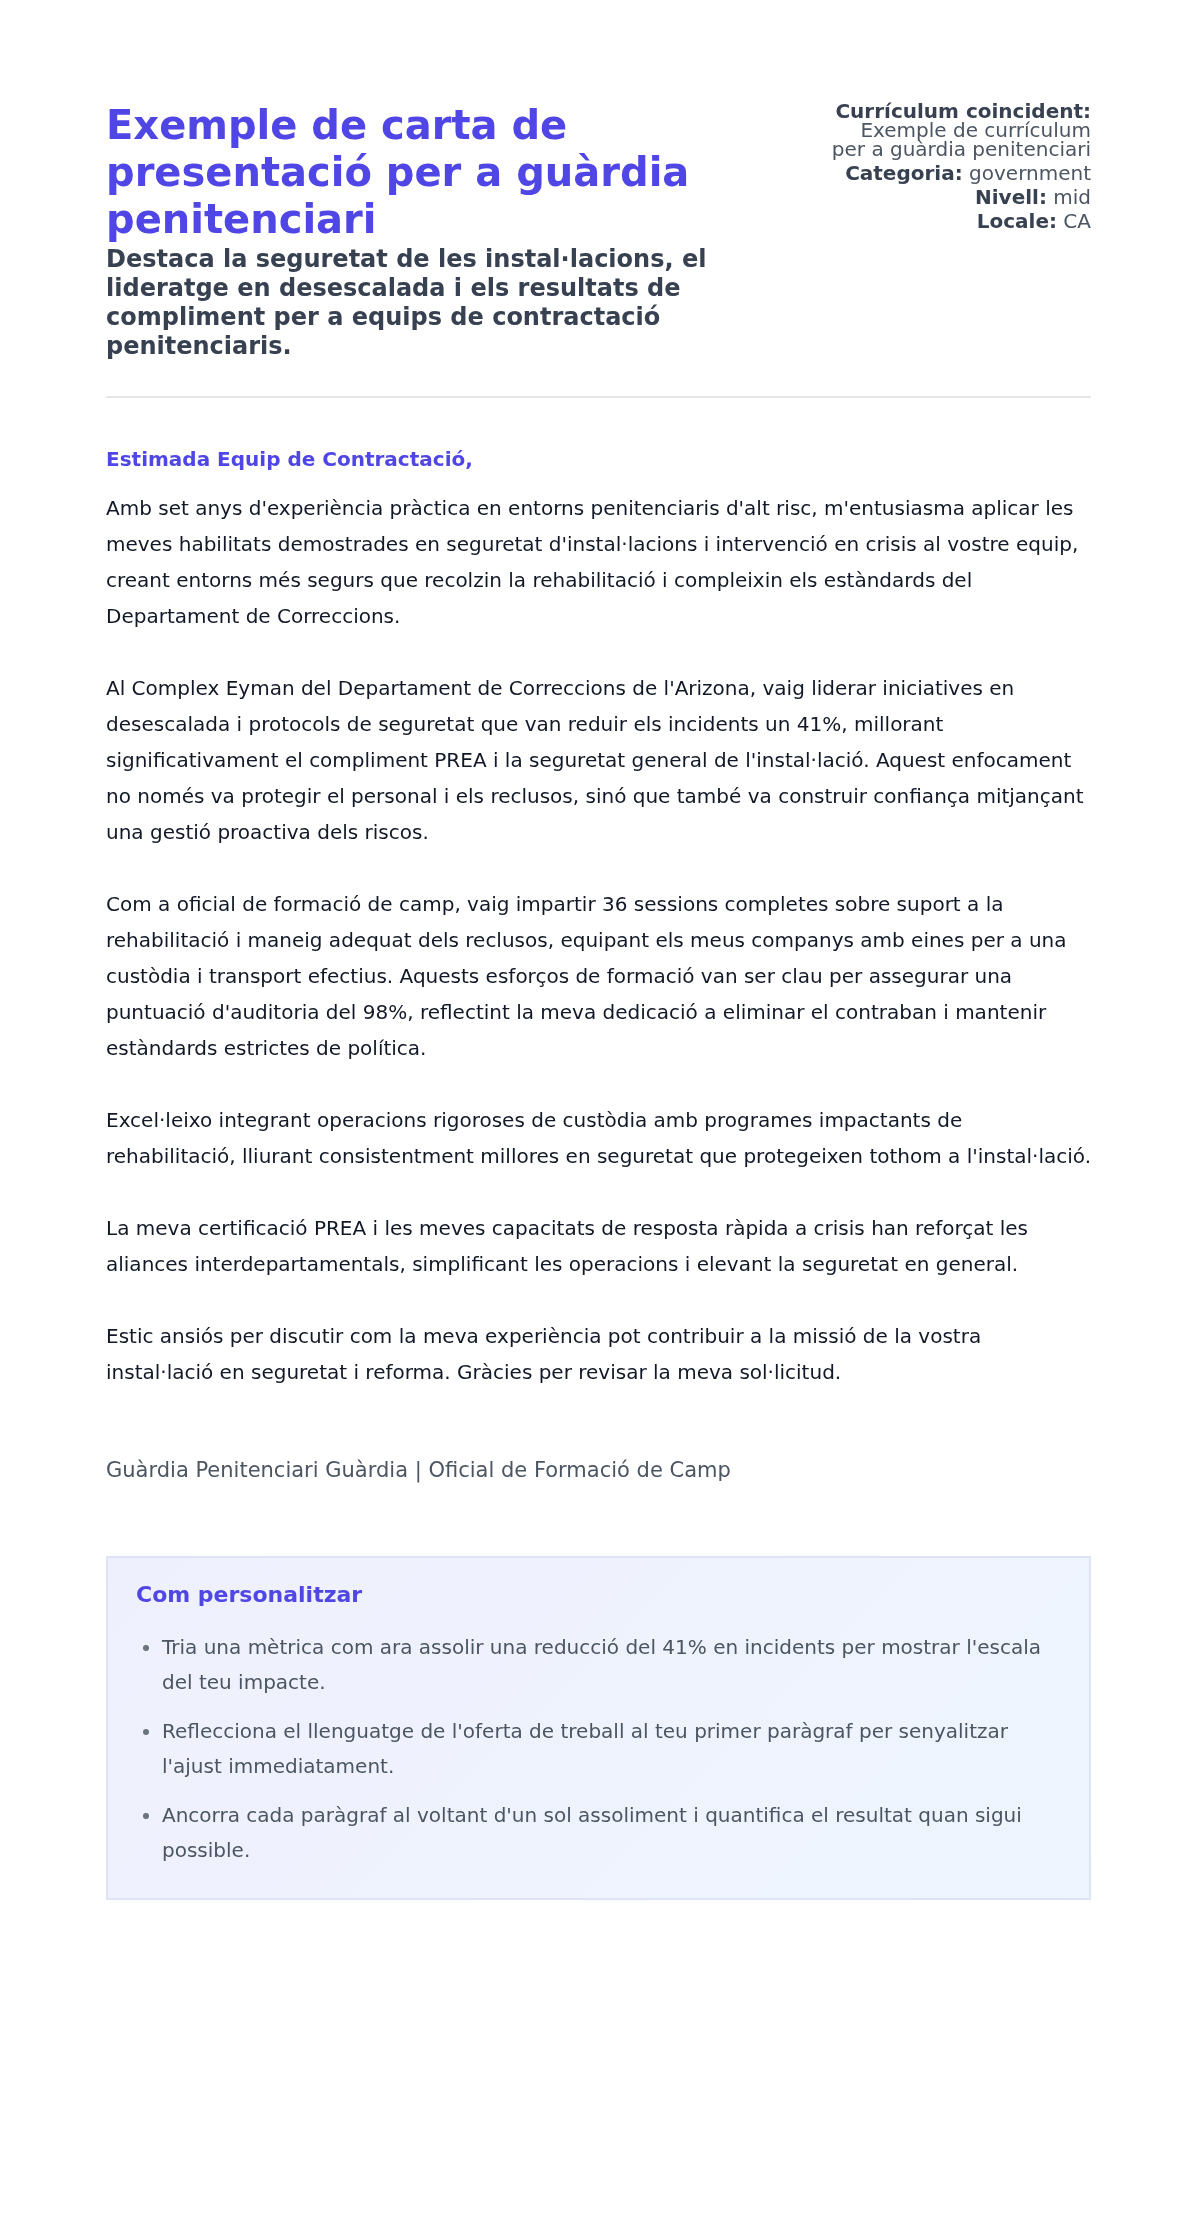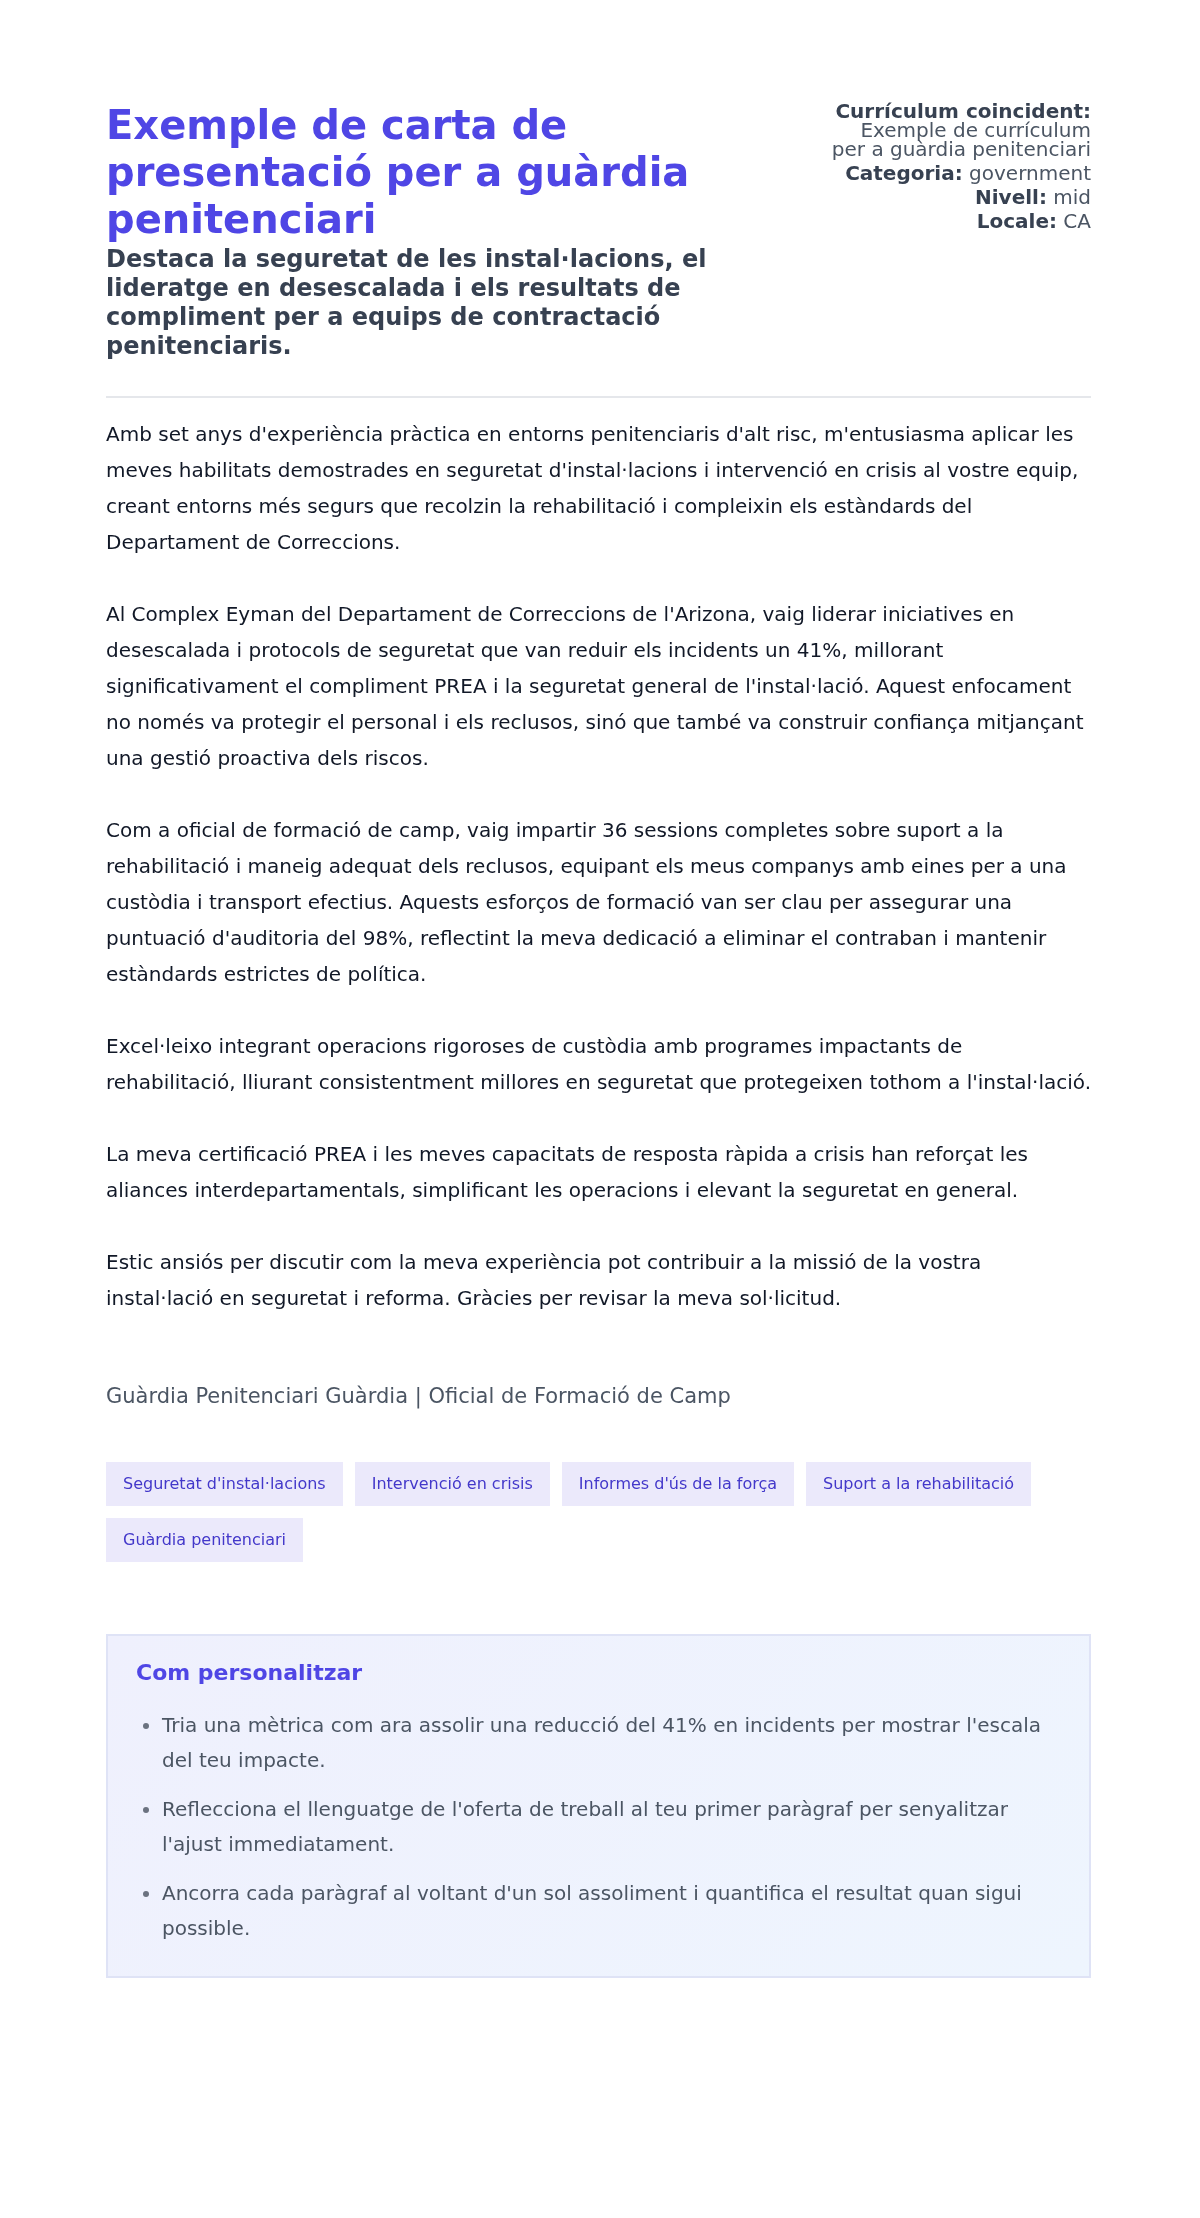--- a/index.html
+++ b/index.html
@@ -54,39 +54,33 @@
       <div class="row">
         <b>Locale:</b>
         <span>CA</span>
       </div>
     </div>
   </header>
 
   <div class="divider"></div>
 
   <section class="body">
+    <div class="salutation">Estimada Equip de Contractació,</div>
     <p>Amb set anys d'experiència pràctica en entorns penitenciaris d'alt risc, m'entusiasma aplicar les meves habilitats demostrades en seguretat d'instal·lacions i intervenció en crisis al vostre equip, creant entorns més segurs que recolzin la rehabilitació i compleixin els estàndards del Departament de Correccions.</p>
     <p>Al Complex Eyman del Departament de Correccions de l'Arizona, vaig liderar iniciatives en desescalada i protocols de seguretat que van reduir els incidents un 41%, millorant significativament el compliment PREA i la seguretat general de l'instal·lació. Aquest enfocament no només va protegir el personal i els reclusos, sinó que també va construir confiança mitjançant una gestió proactiva dels riscos.</p>
     <p>Com a oficial de formació de camp, vaig impartir 36 sessions completes sobre suport a la rehabilitació i maneig adequat dels reclusos, equipant els meus companys amb eines per a una custòdia i transport efectius. Aquests esforços de formació van ser clau per assegurar una puntuació d'auditoria del 98%, reflectint la meva dedicació a eliminar el contraban i mantenir estàndards estrictes de política.</p>
     <p>Excel·leixo integrant operacions rigoroses de custòdia amb programes impactants de rehabilitació, lliurant consistentment millores en seguretat que protegeixen tothom a l'instal·lació.</p>
     <p>La meva certificació PREA i les meves capacitats de resposta ràpida a crisis han reforçat les aliances interdepartamentals, simplificant les operacions i elevant la seguretat en general.</p>
     <p>Estic ansiós per discutir com la meva experiència pot contribuir a la missió de la vostra instal·lació en seguretat i reforma. Gràcies per revisar la meva sol·licitud.</p>
   </section>
 
   <section class="sig">
     <div class="sig-title">Guàrdia Penitenciari Guàrdia | Oficial de Formació de Camp</div>
   </section>
 
-  <div class="tags">
-    <span class="tag">Seguretat d'instal·lacions</span>
-    <span class="tag">Intervenció en crisis</span>
-    <span class="tag">Informes d'ús de la força</span>
-    <span class="tag">Suport a la rehabilitació</span>
-    <span class="tag">Guàrdia penitenciari</span>
-  </div>
 
   <aside class="tips">
     <h3>Com personalitzar</h3>
     <ul>
       <li>Tria una mètrica com ara assolir una reducció del 41% en incidents per mostrar l'escala del teu impacte.</li>
       <li>Reflecciona el llenguatge de l'oferta de treball al teu primer paràgraf per senyalitzar l'ajust immediatament.</li>
       <li>Ancorra cada paràgraf al voltant d'un sol assoliment i quantifica el resultat quan sigui possible.</li>
     </ul>
   </aside>
 

